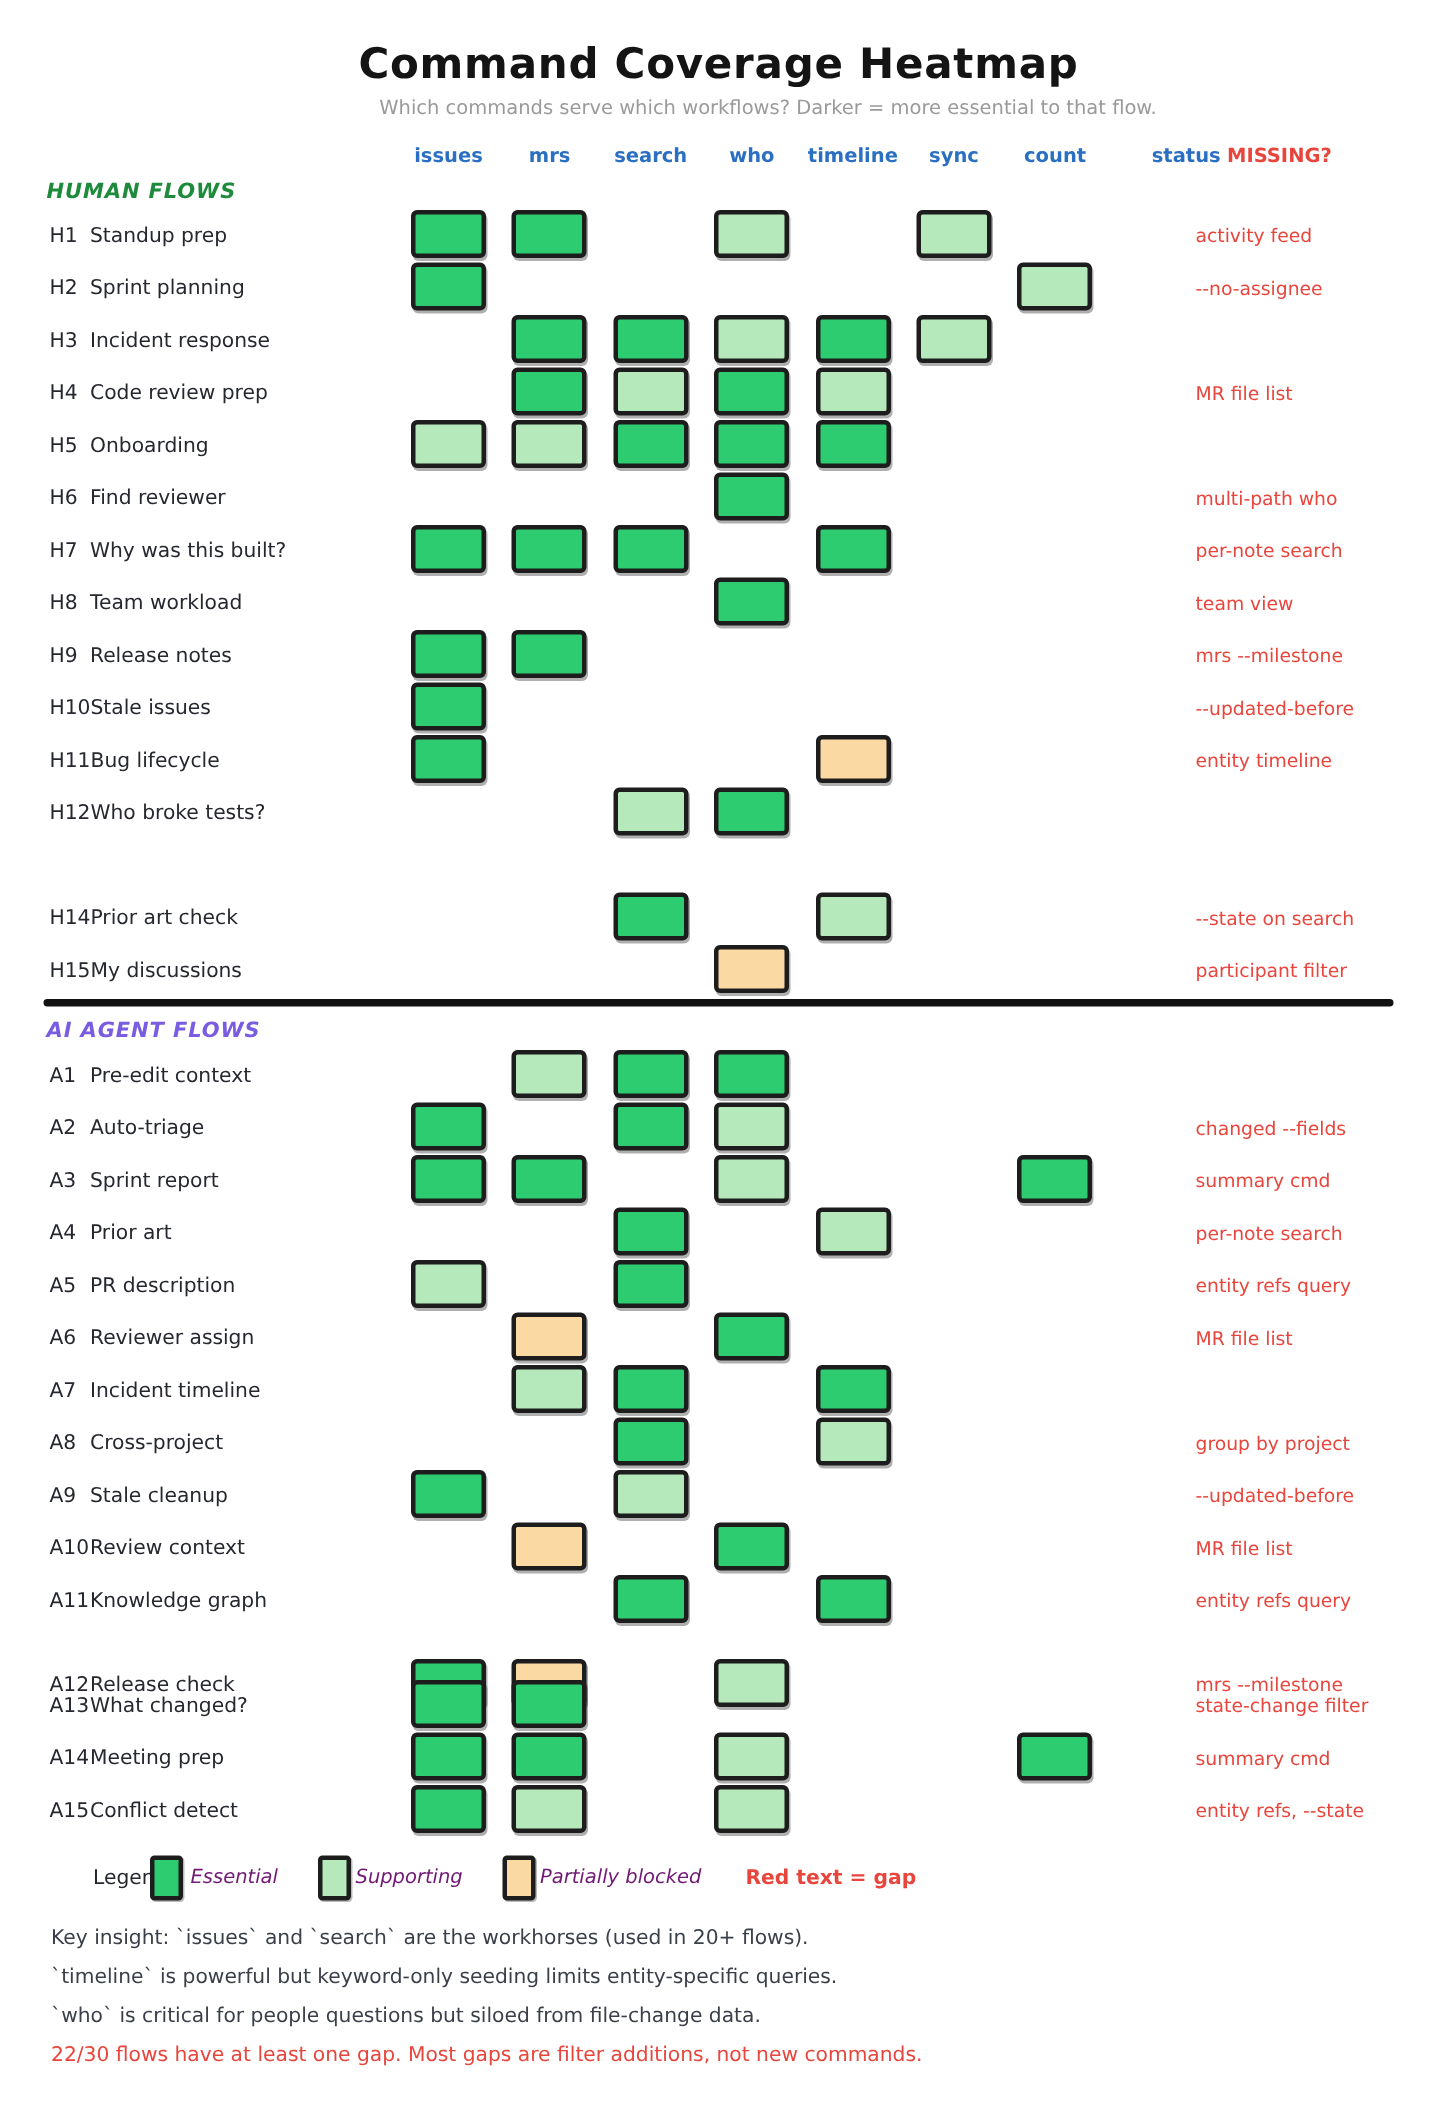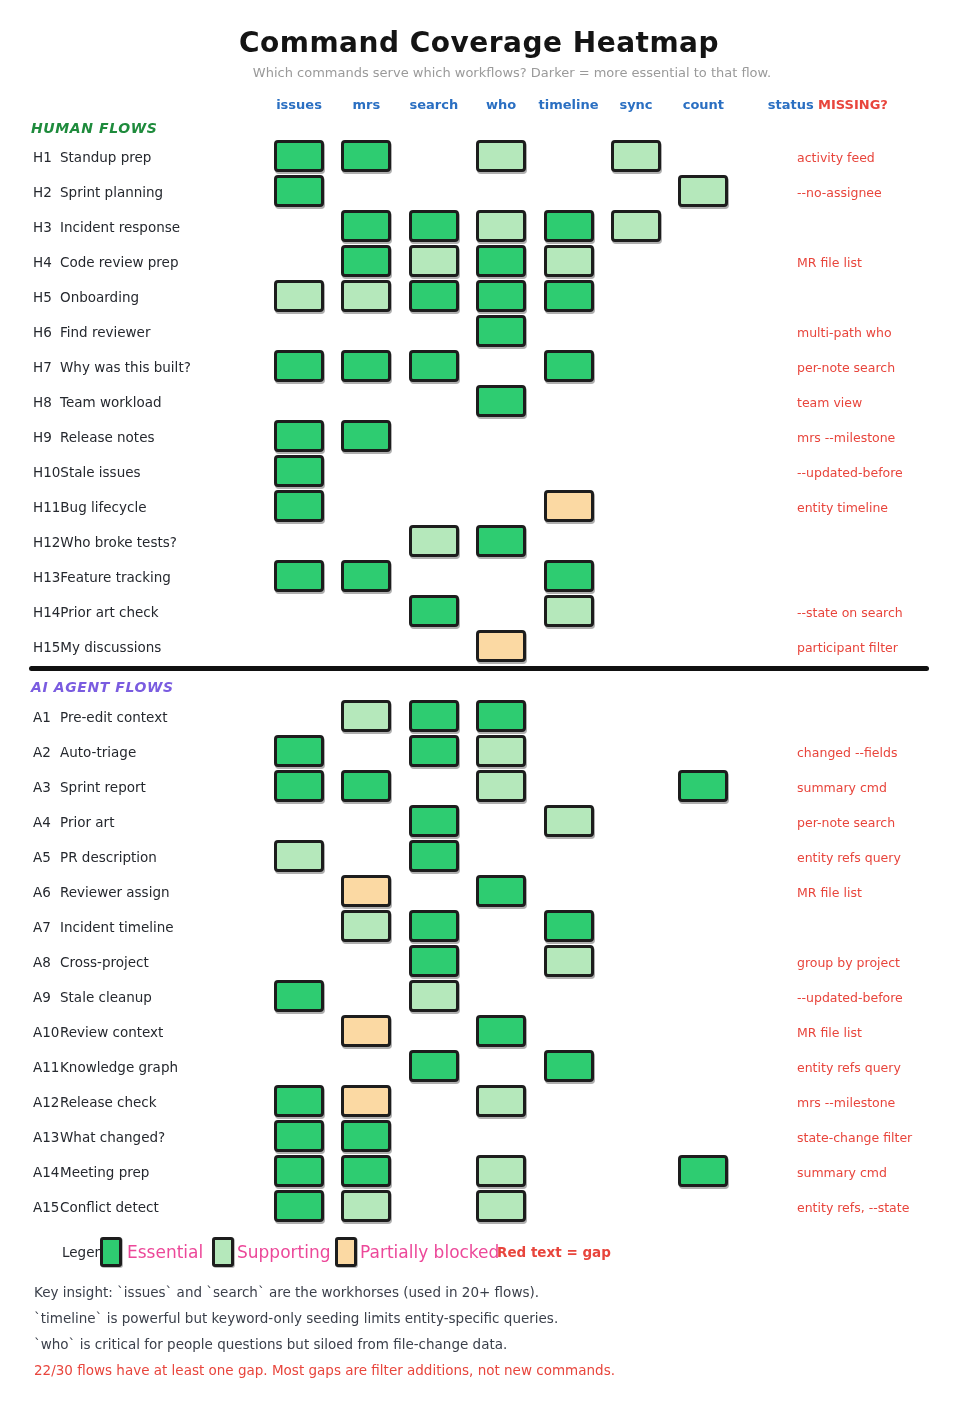--- a/index.html
+++ b/index.html
@@ -48,21 +48,21 @@
   .divider {
     position:absolute; left:29px; top:666px; width:900px; height:5px;
     background:#111; border-radius:3px;
   }
   .legend { position:absolute; left:0; top:1236px; width:958px; height:32px; }
   .legend .lg-label { position:absolute; left:34px; top:50%; transform:translateY(-50%); font-size:13.5px; color:#25282e;margin-left:28px; }
   .legend .lg-swatch {
     position:absolute; top:1px; width:22px; height:30px; box-sizing:border-box;
     border:3px solid #1d1d1d; border-radius:3px; box-shadow:1px 1px 0 rgba(25,25,25,0.3);
   }
-  .legend .lg-text { position:absolute; top:50%; transform:translateY(-50%); font-size:17px; color:#ec4899; white-space:nowrap; }
+  .legend .lg-text { position:absolute; top:50%; transform:translateY(-50%); font-size:13px; color:#701a75; white-space:nowrap;font-style:italic; }
   .legend .lg-gap { position:absolute; left:497px; top:50%; transform:translateY(-50%); font-size:13.5px; font-weight:bold; color:#e8453c; white-space:nowrap; }
   .notes { position:absolute; left:34px; top:1279px; width:900px; }
   .note-line { font-size:13.5px; color:#3a3f4a; line-height:26px; white-space:nowrap; }
   .note-line.gap { color:#e8453c; }
 </style>
 </head>
 <body>
 
 <div class="page">
   <div class="title">Command Coverage Heatmap</div>
@@ -152,26 +152,20 @@
         <div class="row-label"><span class="rid">H11</span><span class="">Bug lifecycle</span></div>
         <div class="cell" style="left: 274px; background: rgb(46, 204, 113);"></div>
         <div class="cell" style="left: 543.6px; background: rgb(251, 217, 163);"></div>
         <span class="missing">entity timeline</span>
       </div>
       <div class="row" style="top: 385px;">
         <div class="row-label"><span class="rid">H12</span><span class="">Who broke tests?</span></div>
         <div class="cell" style="left: 408.8px; background: rgb(181, 232, 187);"></div>
         <div class="cell" style="left: 476.2px; background: rgb(46, 204, 113);"></div>
       </div>
-      <div class="row" style="top: 420px;">
-        <div class="row-label"><span class="rid">H13</span><span class="">Feature tracking</span></div>
-        <div class="cell" style="left: 274px; background: rgb(46, 204, 113);"></div>
-        <div class="cell" style="left: 341.4px; background: rgb(46, 204, 113);"></div>
-        <div class="cell" style="left: 543.6px; background: rgb(46, 204, 113);"></div>
-      </div>
       <div class="row" style="top: 455px;">
         <div class="row-label"><span class="rid">H14</span><span class="">Prior art check</span></div>
         <div class="cell" style="left: 408.8px; background: rgb(46, 204, 113);"></div>
         <div class="cell" style="left: 543.6px; background: rgb(181, 232, 187);"></div>
         <span class="missing">--state on search</span>
       </div>
       <div class="row" style="top: 490px;">
         <div class="row-label"><span class="rid">H15</span><span class="">My discussions</span></div>
         <div class="cell" style="left: 476.2px; background: rgb(251, 217, 163);"></div>
         <span class="missing">participant filter</span>
@@ -244,21 +238,21 @@
         <div class="cell" style="left: 341.4px; background: rgb(251, 217, 163);"></div>
         <div class="cell" style="left: 476.2px; background: rgb(46, 204, 113);"></div>
         <span class="missing">MR file list</span>
       </div>
       <div class="row" style="top: 350px;">
         <div class="row-label"><span class="rid">A11</span><span class="">Knowledge graph</span></div>
         <div class="cell" style="left: 408.8px; background: rgb(46, 204, 113);"></div>
         <div class="cell" style="left: 543.6px; background: rgb(46, 204, 113);"></div>
         <span class="missing">entity refs query</span>
       </div>
-      <div class="row" style="top: 385px;">
+      <div class="row" style="top: 406px;">
         <div class="row-label"><span class="rid">A12</span><span class="">Release check</span></div>
         <div class="cell" style="left: 274px; background: rgb(46, 204, 113);"></div>
         <div class="cell" style="left: 341.4px; background: rgb(251, 217, 163);"></div>
         <div class="cell" style="left: 476.2px; background: rgb(181, 232, 187);"></div>
         <span class="missing">mrs --milestone</span>
       </div>
       <div class="row" style="top: 420px;">
         <div class="row-label"><span class="rid">A13</span><span class="">What changed?</span></div>
         <div class="cell" style="left: 274px; background: rgb(46, 204, 113);"></div>
         <div class="cell" style="left: 341.4px; background: rgb(46, 204, 113);"></div>

